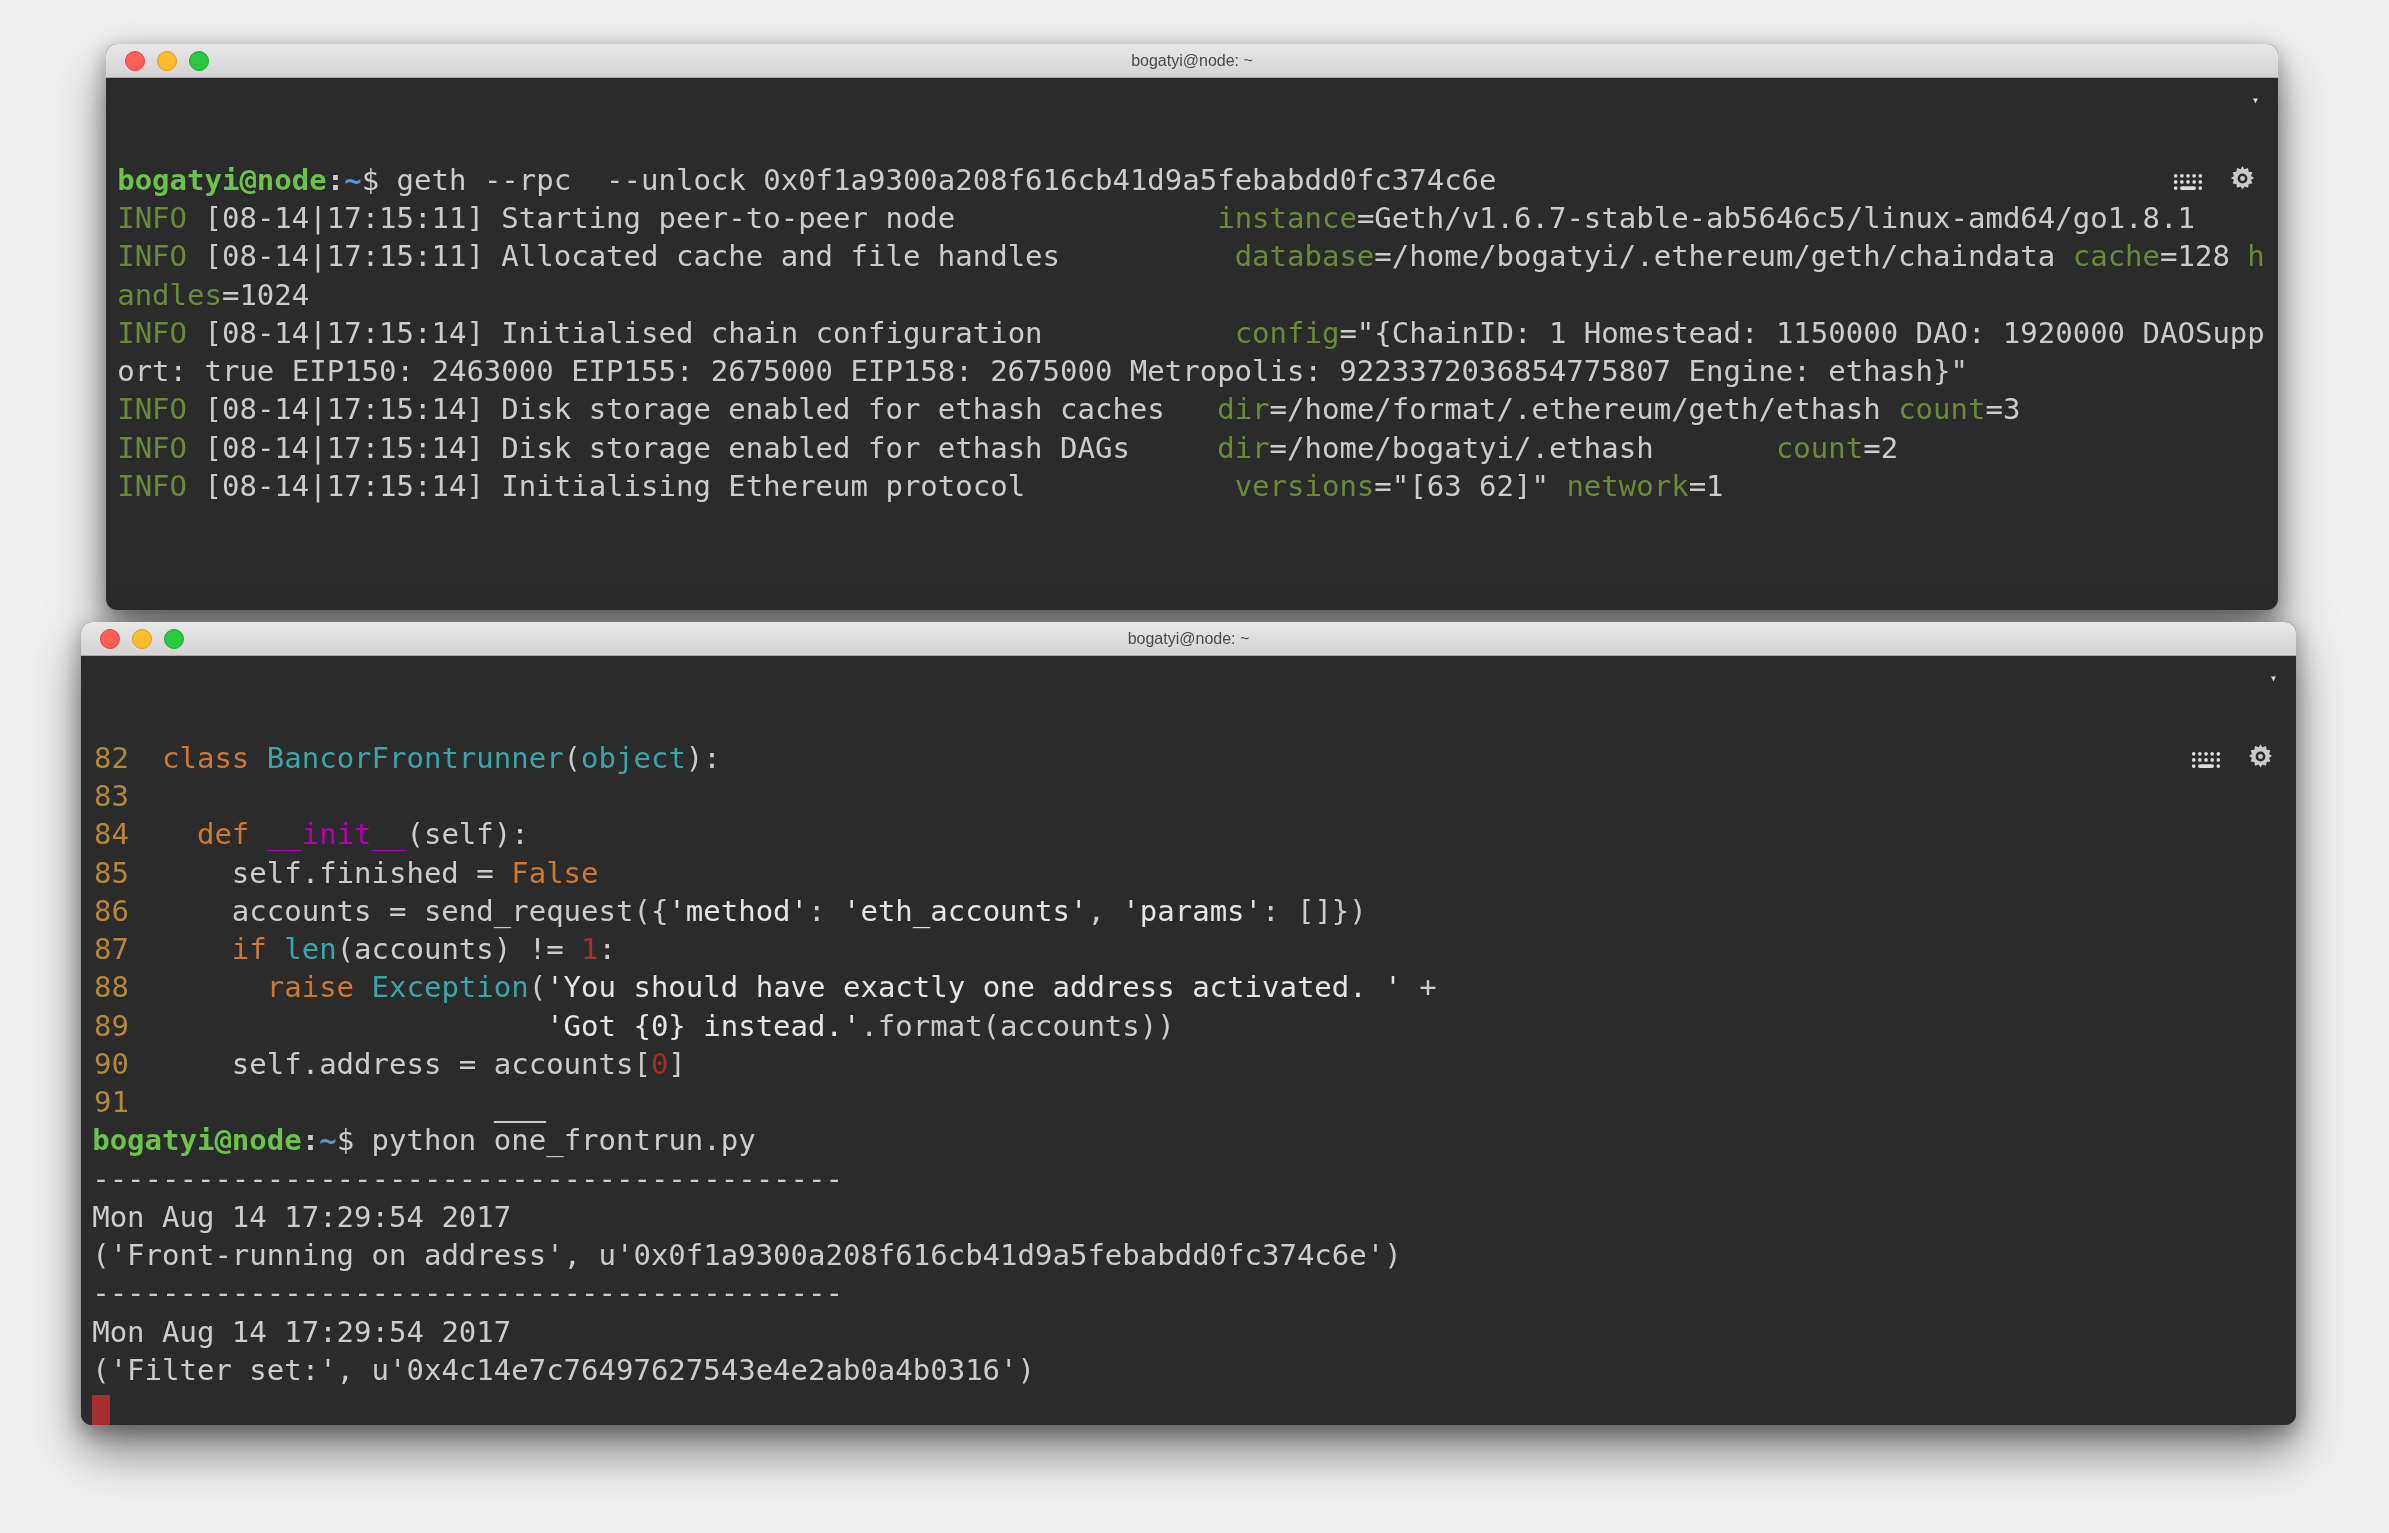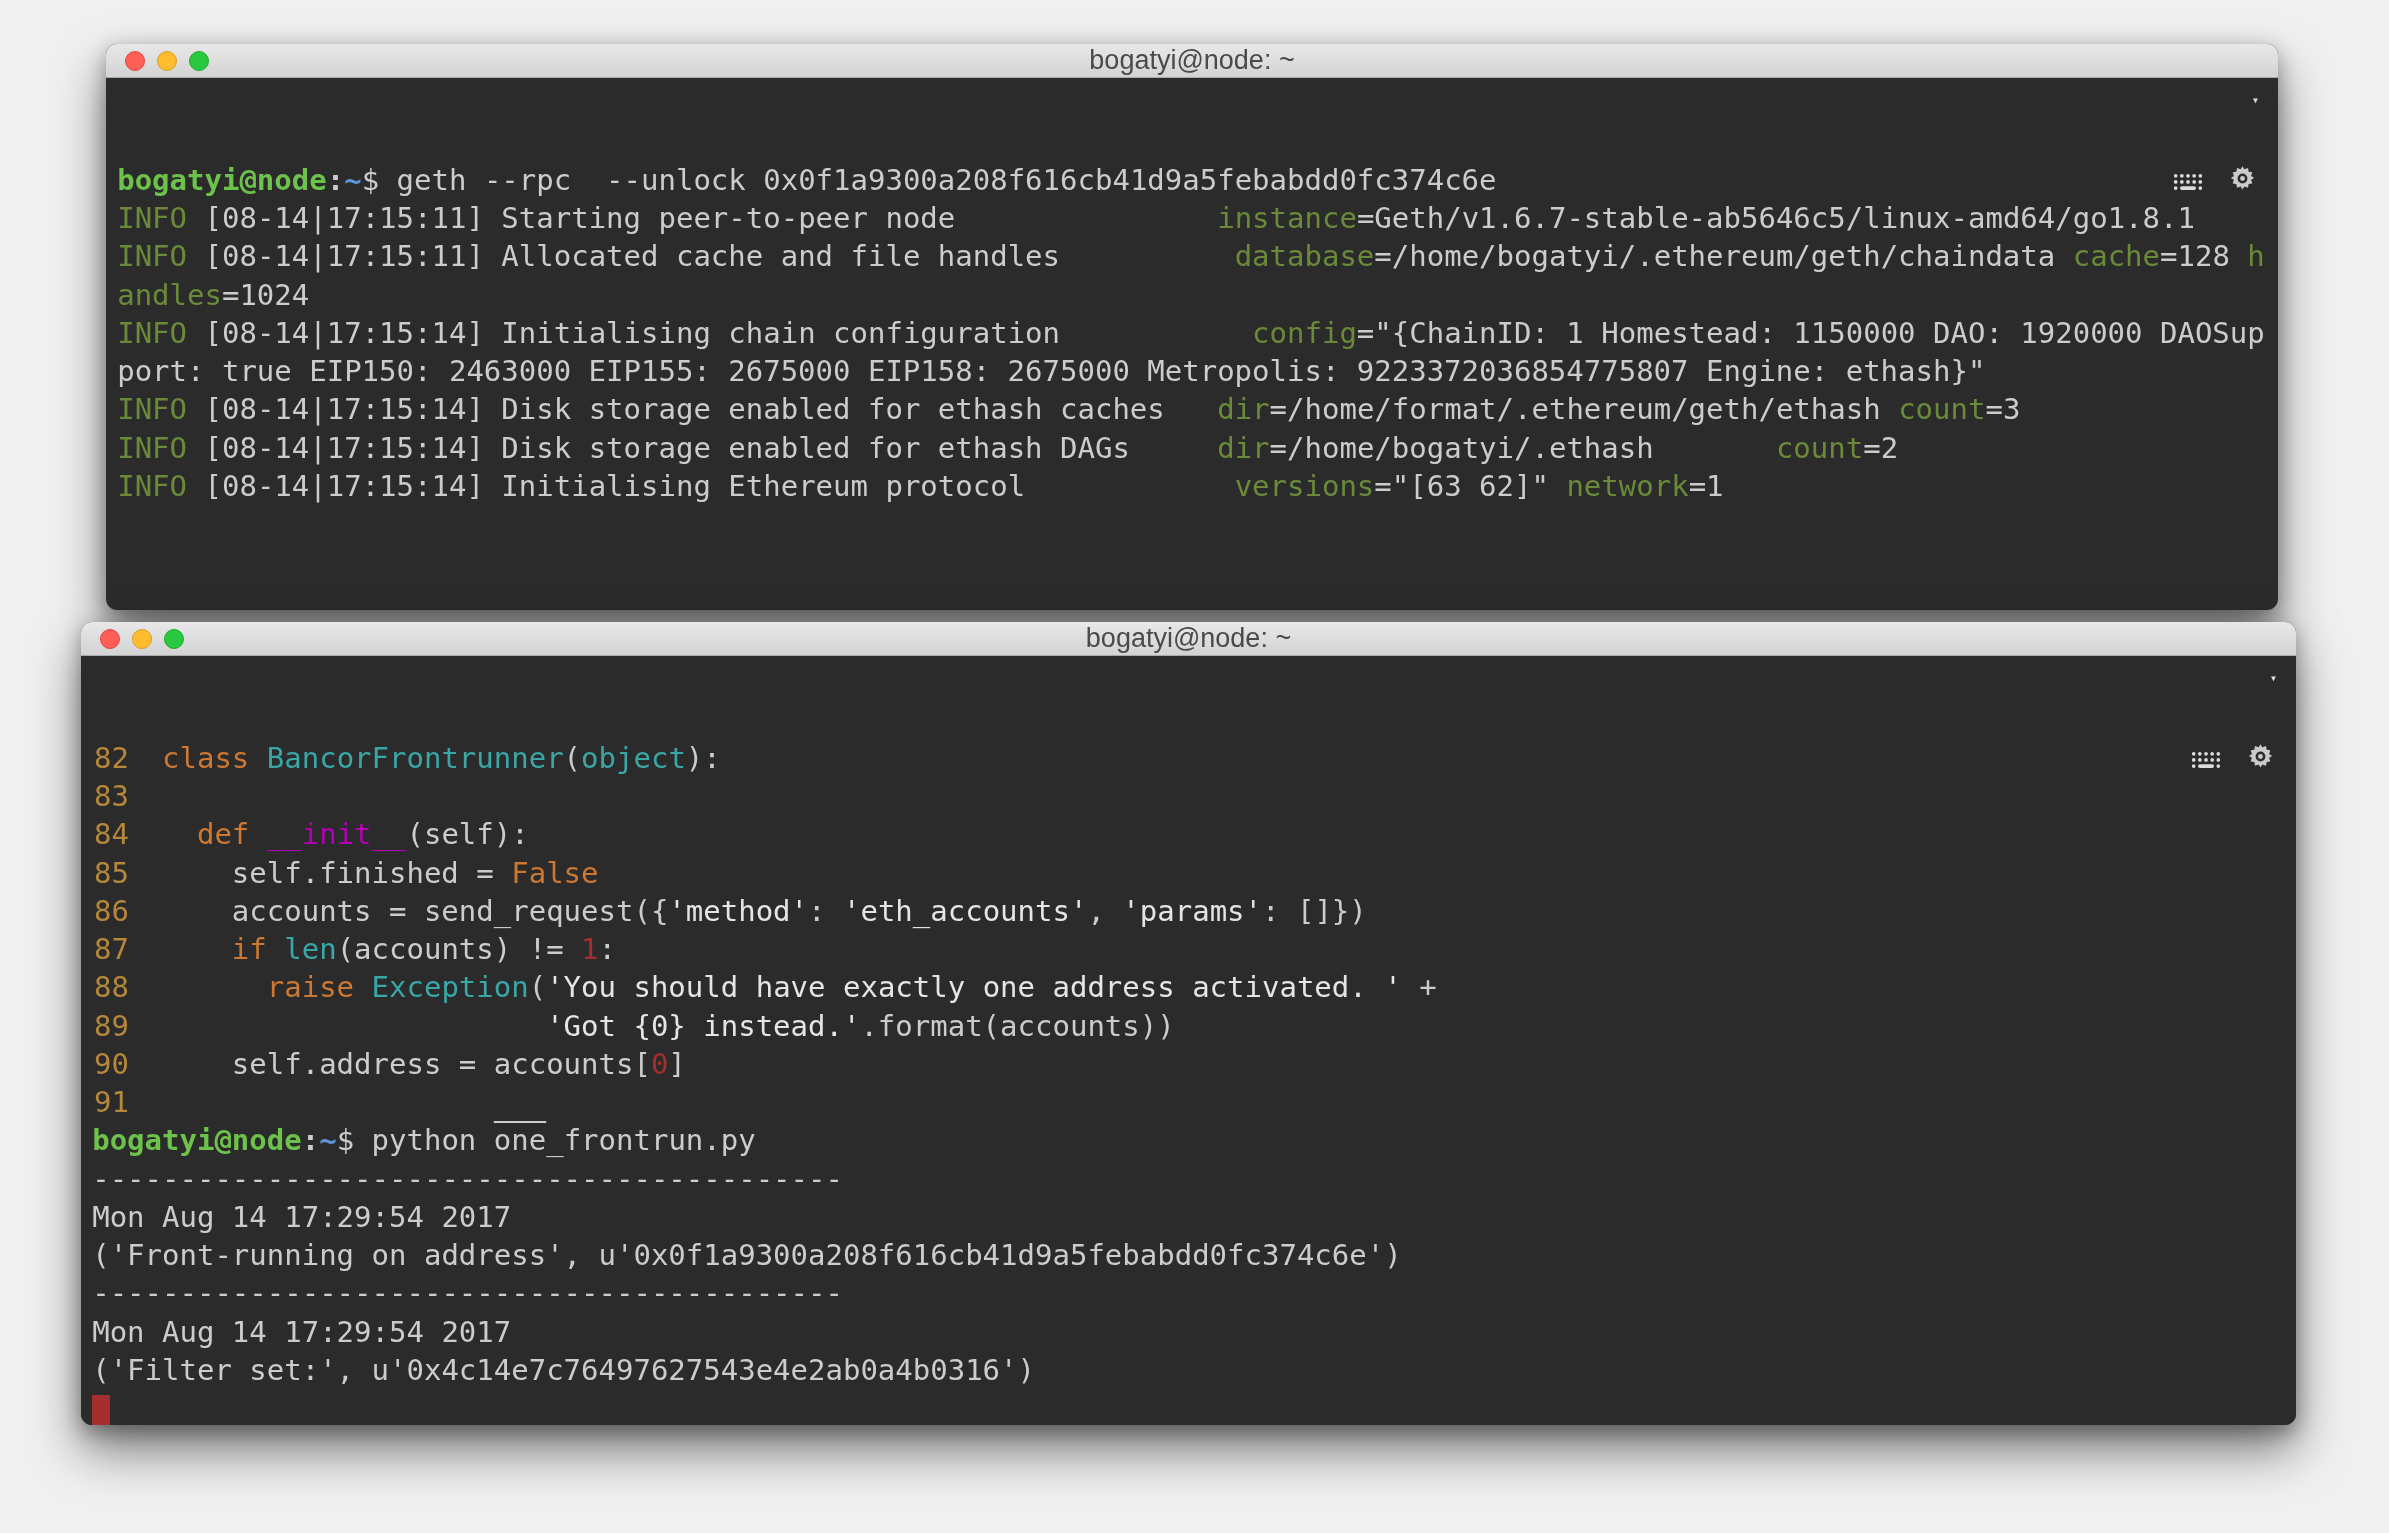--- a/index.html
+++ b/index.html
@@ -26,21 +26,21 @@
   }
   .traffic-lights { display: flex; gap: 12.4px; margin-left: 18.7px; }
   .light { width: 20px; height: 20px; border-radius: 50%; }
   .light.red { background: #ff5f57; border: 0.6px solid #e0443e; }
   .light.yellow { background: #febc2e; border: 0.6px solid #d89d22; }
   .light.green { background: #28c840; border: 0.6px solid #1aab29; }
   .title {
     position: absolute;
     left: 0; right: 0;
     text-align: center;
-    font-size: 27px;
+    font-size: 16px;
     color: #4a4a4a;
     font-weight: 400;
     pointer-events: none;
   }
   .term-body {
     background: #2b2b2b;
     padding: 6.2px 11.2px;
     font-family: "Menlo", "Consolas", monospace;
     font-size: 29px;
     line-height: 1.32;
@@ -132,21 +132,21 @@
           <svg viewBox="0 0 44 44">
               <path fill="#dcdcdc" d="M22 14a8 8 0 100 16 8 8 0 000-16zm0 12a4 4 0 110-8 4 4 0 010 8zM22 2l3 5 6-2 1 6 6 1-2 6 5 3-5 3 2 6-6 1-1 6-6-2-3 5-3-5-6 2-1-6-6-1 2-6-5-3 5-3-2-6 6-1 1-6 6 2z" opacity="0.9"></path>
             </svg>
         </span>
         <span class="chev">▾</span>
       </span>
     </div>
 <span class="prompt-user">bogatyi@node</span><span class="prompt-colon">:</span><span class="prompt-tilde">~</span><span class="prompt-dollar">$</span> <span>geth --rpc  --unlock 0x0f1a9300a208f616cb41d9a5febabdd0fc374c6e</span>
 <span class="lvl-info">INFO</span> <span>[08-14|17:15:11]</span> <span>Starting peer-to-peer node</span>               <span class="key-green">instance</span><span>=Geth/v1.6.7-stable-ab5646c5/linux-amd64/go1.8.1</span>
 <span class="lvl-info">INFO</span> <span>[08-14|17:15:11]</span> <span>Allocated cache and file handles</span>          <span class="key-green">database</span><span>=/home/bogatyi/.ethereum/geth/chaindata</span> <span class="key-green">cache</span><span>=128</span> <span class="key-green">handles</span><span>=1024</span>
-<span class="lvl-info">INFO</span> <span>[08-14|17:15:14]</span> <span>Initialising chain configuration</span>           <span class="key-green">config</span><span>="{ChainID: 1 Homestead: 1150000 DAO: 1920000 DAOSupport: true EIP150: 2463000 EIP155: 2675000 EIP158: 2675000 Metropolis: 9223372036854775807 Engine: ethash}"</span>
+<span class="lvl-info">INFO</span> <span>[08-14|17:15:14]</span> <span>Initialised chain configuration</span>           <span class="key-green">config</span><span>="{ChainID: 1 Homestead: 1150000 DAO: 1920000 DAOSupport: true EIP150: 2463000 EIP155: 2675000 EIP158: 2675000 Metropolis: 9223372036854775807 Engine: ethash}"</span>
 <span class="lvl-info">INFO</span> <span>[08-14|17:15:14]</span> <span>Disk storage enabled for ethash caches</span>   <span class="key-green">dir</span><span>=/home/format/.ethereum/geth/ethash</span> <span class="key-green">count</span><span>=3</span>
 <span class="lvl-info">INFO</span> <span>[08-14|17:15:14]</span> <span>Disk storage enabled for ethash DAGs</span>     <span class="key-green">dir</span><span>=/home/bogatyi/.ethash</span>       <span class="key-green">count</span><span>=2</span>
 <span class="lvl-info">INFO</span> <span>[08-14|17:15:14]</span> <span>Initialising Ethereum protocol</span>            <span class="key-green">versions</span><span>="[63 62]"</span> <span class="key-green">network</span><span>=1</span></div>
 </div>
 
 <div class="terminal-window" id="win2">
   <div class="titlebar">
     <div class="traffic-lights">
       <div class="light red"></div>
       <div class="light yellow"></div>

